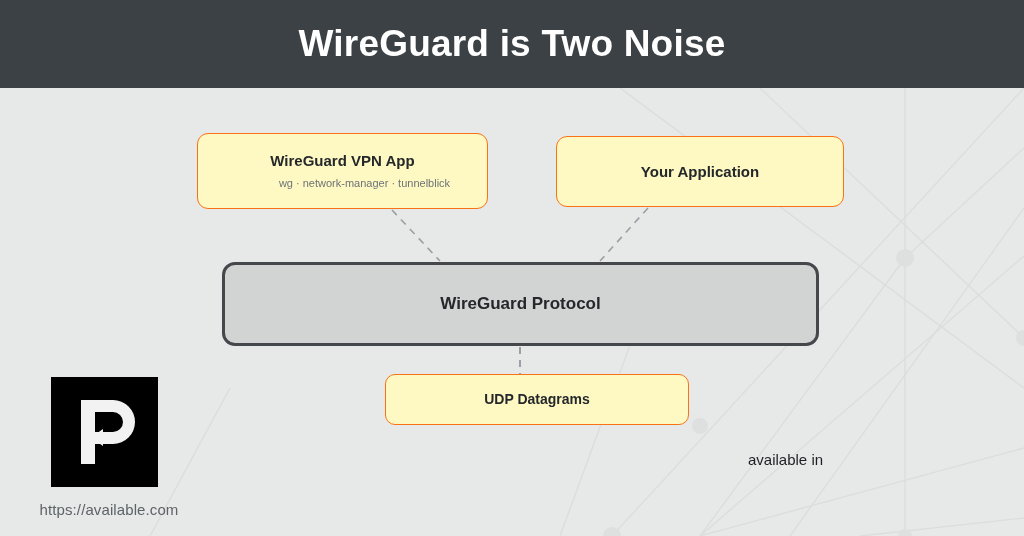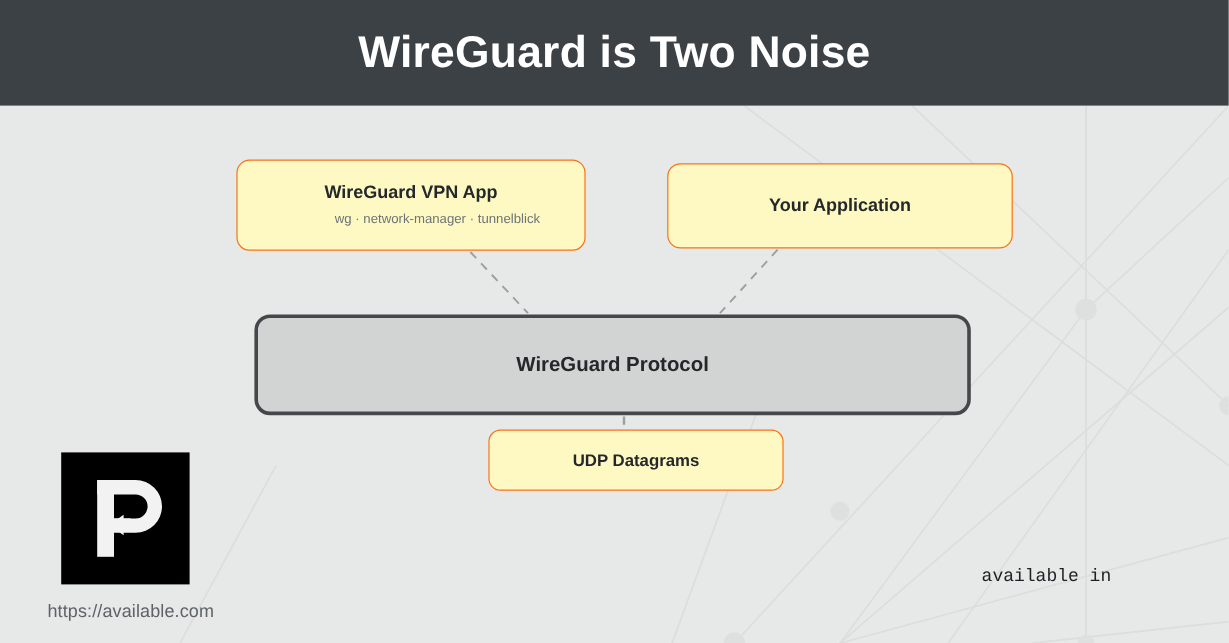--- a/index.html
+++ b/index.html
@@ -79,38 +79,37 @@
 
   #box-vpn-app {
     left: 197px; top: 133px;
     width: 291px; height: 76px;
   }
   #box-your-app {
     left: 556px; top: 136px;
     width: 288px; height: 71px;
   }
   #box-protocol {
-    left: 212px; top: 262px;
+    left: 222px; top: 262px;
     width: 597px; height: 84px;
     background: #d2d3d3;
     border-width: 3px;
     border-color: #44484b;
     border-radius: 13px;
   }
   #box-protocol .node-title { font-size: 17px; }
   #box-protocol .node-sub {
     font-size: 11.5px;
     color: #4d5154;
     margin-top: 9px;
   }
   #box-udp {
-    left: 385px; top: 358px;
-    width: 246px; height: 51px;
+    left: 385px; top: 374px;
+    width: 304px; height: 51px;
     border-radius: 10px;
-    margin-left: 22px;
   }
   #box-udp .node-title { font-size: 14px; }
 
   
   #connectors {
     position: absolute;
     left: 0; top: 0;
     width: 1024px; height: 536px;
     pointer-events: none;
   }
@@ -130,24 +129,23 @@
     margin-top: 14px;
     font-size: 15px;
     color: #5d6367;
     text-align: center;
     letter-spacing: 0.1px;
   }
 
   
   #aws-badge {
     position: absolute;
-    left: 748px; top: 473px;
+    left: 748px; top: 452px;
     width: 248px;
-    text-align: center;
-    font-family: Liberation Mono, monospace;
+    text-align: left;
   }
   #aws-available {
     font-size: 15px;
     color: #1d2125;
     line-height: 1;
     margin-bottom: 2px;
   }
   #aws-wordmark {
     position: relative;
     display: inline-block;

